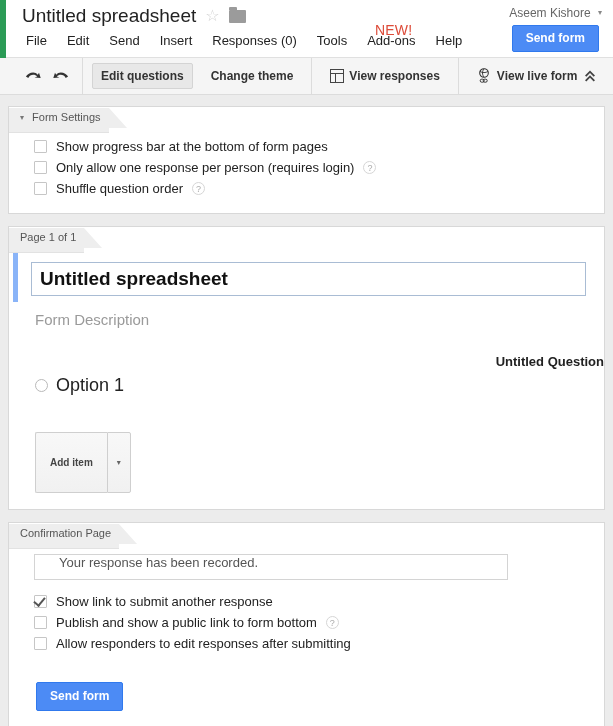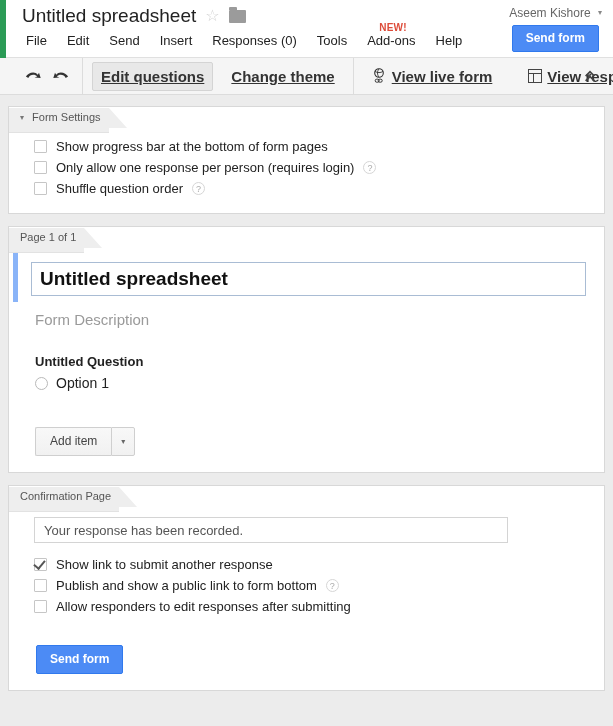--- a/index.html
+++ b/index.html
@@ -89,23 +89,23 @@
     white-space: nowrap;
     position: relative;
     padding: 1px 2px;
     border-radius: 2px;
   }
   .new-flag {
     position: absolute;
     top: -10px;
     left: 50%;
     transform: translateX(-44%);
-    font-size: 10px;
+    font-size: 14px;
     color: #dd4b39;
-    font-weight: bold;
+    font-weight: normal;
     letter-spacing: .2px;
     white-space: nowrap;
   }
 
   .account-name {
     position: absolute;
     right: 11px;
     top: 6px;
     font-size: 12px;
     color: #666;
@@ -164,32 +164,31 @@
     display: flex;
     align-items: center;
     height: 100%;
     padding: 0 9px;
     box-sizing: border-box;
     border-right: 1px solid #dcdcdc;
     gap: 9px;
   }
   .tb-group.no-border { border-right: none; }
   .tb-btn {
-    font-size: 15px;
+    font-size: 12px;
     font-weight: bold;
     color: #333;
     padding: 5px 8px;
     border-radius: 2px;
     cursor: pointer;
     white-space: nowrap;
     display: flex;
     align-items: center;
     gap: 5px;
     border: 1px solid transparent;
-    text-decoration: underline;
   }
   .tb-btn.active {
     background: #e8e8e8;
     border: 1px solid #d4d4d4;
   }
   .collapse-btn {
     position: absolute;
     right: 14px;
     top: 9px;
     cursor: pointer;
@@ -333,52 +332,53 @@
     cursor: text;
   }
   .question-block {
     margin: 26px 0 0 26px;
   }
   .question-title {
     font-size: 13px;
     font-weight: bold;
     color: #222;
     margin-bottom: 6px;
+    text-align: right;
   }
   .option-row {
     display: flex;
     align-items: center;
     gap: 8px;
   }
   .radio {
     width: 13px;
     height: 13px;
     border: 1px solid #b9b9b9;
     border-radius: 50%;
     background: #fff;
     box-sizing: border-box;
     cursor: pointer;
   }
   .option-label {
-    font-size: 14px;
+    font-size: 18px;
     color: #222;
   }
   .add-item-wrap {
     margin: 36px 0 16px 26px;
     display: inline-flex;
     align-items: stretch;
   }
   .add-item-btn {
     background: linear-gradient(#f8f8f8, #f1f1f1);
     border: 1px solid #cfcfcf;
     border-right: none;
-    font-size: 12px;
-    font-weight: normal;
+    font-size: 10px;
+    font-weight: bold;
     color: #444;
-    padding: 7px 14px;
+    padding: 23px 14px;
     border-radius: 2px 0 0 2px;
     cursor: pointer;
     line-height: 13px;
   }
   .add-item-caret {
     background: linear-gradient(#f8f8f8, #f1f1f1);
     border: 1px solid #cfcfcf;
     border-radius: 0 2px 2px 0;
     width: 22px;
     display: flex;
@@ -389,22 +389,21 @@
     color: #666;
   }
 
   
   .conf-body { padding: 12px 0 16px 0; }
   .conf-input {
     margin: 0 96px 0 25px;
     border: 1px solid #d4d4d4;
     height: 26px;
     display: flex;
-    align-items: center;
-    padding: 0 9px;
+    padding: 0 24px;
     box-sizing: border-box;
     cursor: text;
     background: #fff;
   }
   .conf-input-text {
     font-size: 13px;
     color: #555;
   }
   .conf-checks { padding-top: 11px; }
   .send-form-bottom {
@@ -463,40 +462,40 @@
     <svg class="arrow-icon" viewBox="0 0 18 18">
       <path d="M8.8 5.4c3.2 0 5.9 1.6 7.3 4.2l-2.4 1.3C12.7 9 10.9 7.8 8.8 7.8c-1.6 0-3 .6-4 1.6l2.6 1.1-6.1.6 1.7-5.4 1.2 2.1C5.4 6.2 7 5.4 8.8 5.4z" fill="#333"></path>
     </svg>
   </div>
 
   <div class="tb-group">
     <div class="tb-btn active">Edit questions</div>
     <div class="tb-btn">Change theme</div>
   </div>
 
+  <div class="tb-group">
+    <div class="tb-btn">
+      <svg width="14" height="14" viewBox="0 0 14 14">
+        <rect x="0.5" y="0.5" width="13" height="13" fill="none" stroke="#444"></rect>
+        <line x1="0.5" y1="4.5" x2="13.5" y2="4.5" stroke="#444"></line>
+        <line x1="5.5" y1="4.5" x2="5.5" y2="13.5" stroke="#444"></line>
+      </svg>
+      <span>View responses</span>
+    </div>
+  </div>
+
   <div class="tb-group no-border">
     <div class="tb-btn">
       <svg width="15" height="16" viewBox="0 0 15 16">
         <circle cx="7" cy="5" r="4.3" fill="none" stroke="#333" stroke-width="1.1"></circle>
         <path d="M2.9 3.4c2.6 1.6 5.6 1.6 8.2 0M7 0.8c-2 2.6-2 5.8 0 8.4" fill="none" stroke="#333" stroke-width="0.9"></path>
         <rect x="3.2" y="11.2" width="4" height="3" rx="1.5" fill="none" stroke="#333" stroke-width="1"></rect>
         <rect x="6.2" y="11.2" width="4" height="3" rx="1.5" fill="none" stroke="#333" stroke-width="1"></rect>
       </svg>
       <span>View live form</span>
-    </div>
-  </div>
-
-  <div class="tb-group">
-    <div class="tb-btn">
-      <svg width="14" height="14" viewBox="0 0 14 14">
-        <rect x="0.5" y="0.5" width="13" height="13" fill="none" stroke="#444"></rect>
-        <line x1="0.5" y1="4.5" x2="13.5" y2="4.5" stroke="#444"></line>
-        <line x1="5.5" y1="4.5" x2="5.5" y2="13.5" stroke="#444"></line>
-      </svg>
-      <span>View responses</span>
     </div>
   </div>
 
   <svg class="collapse-btn" viewBox="0 0 18 18">
     <path d="M9 3.5l5 5-1.3 1.3L9 6.1 5.3 9.8 4 8.5z" fill="#444"></path>
     <path d="M9 8.2l5 5-1.3 1.3L9 10.8l-3.7 3.7L4 13.2z" fill="#444"></path>
   </svg>
 </div>
 
 <div class="content">

